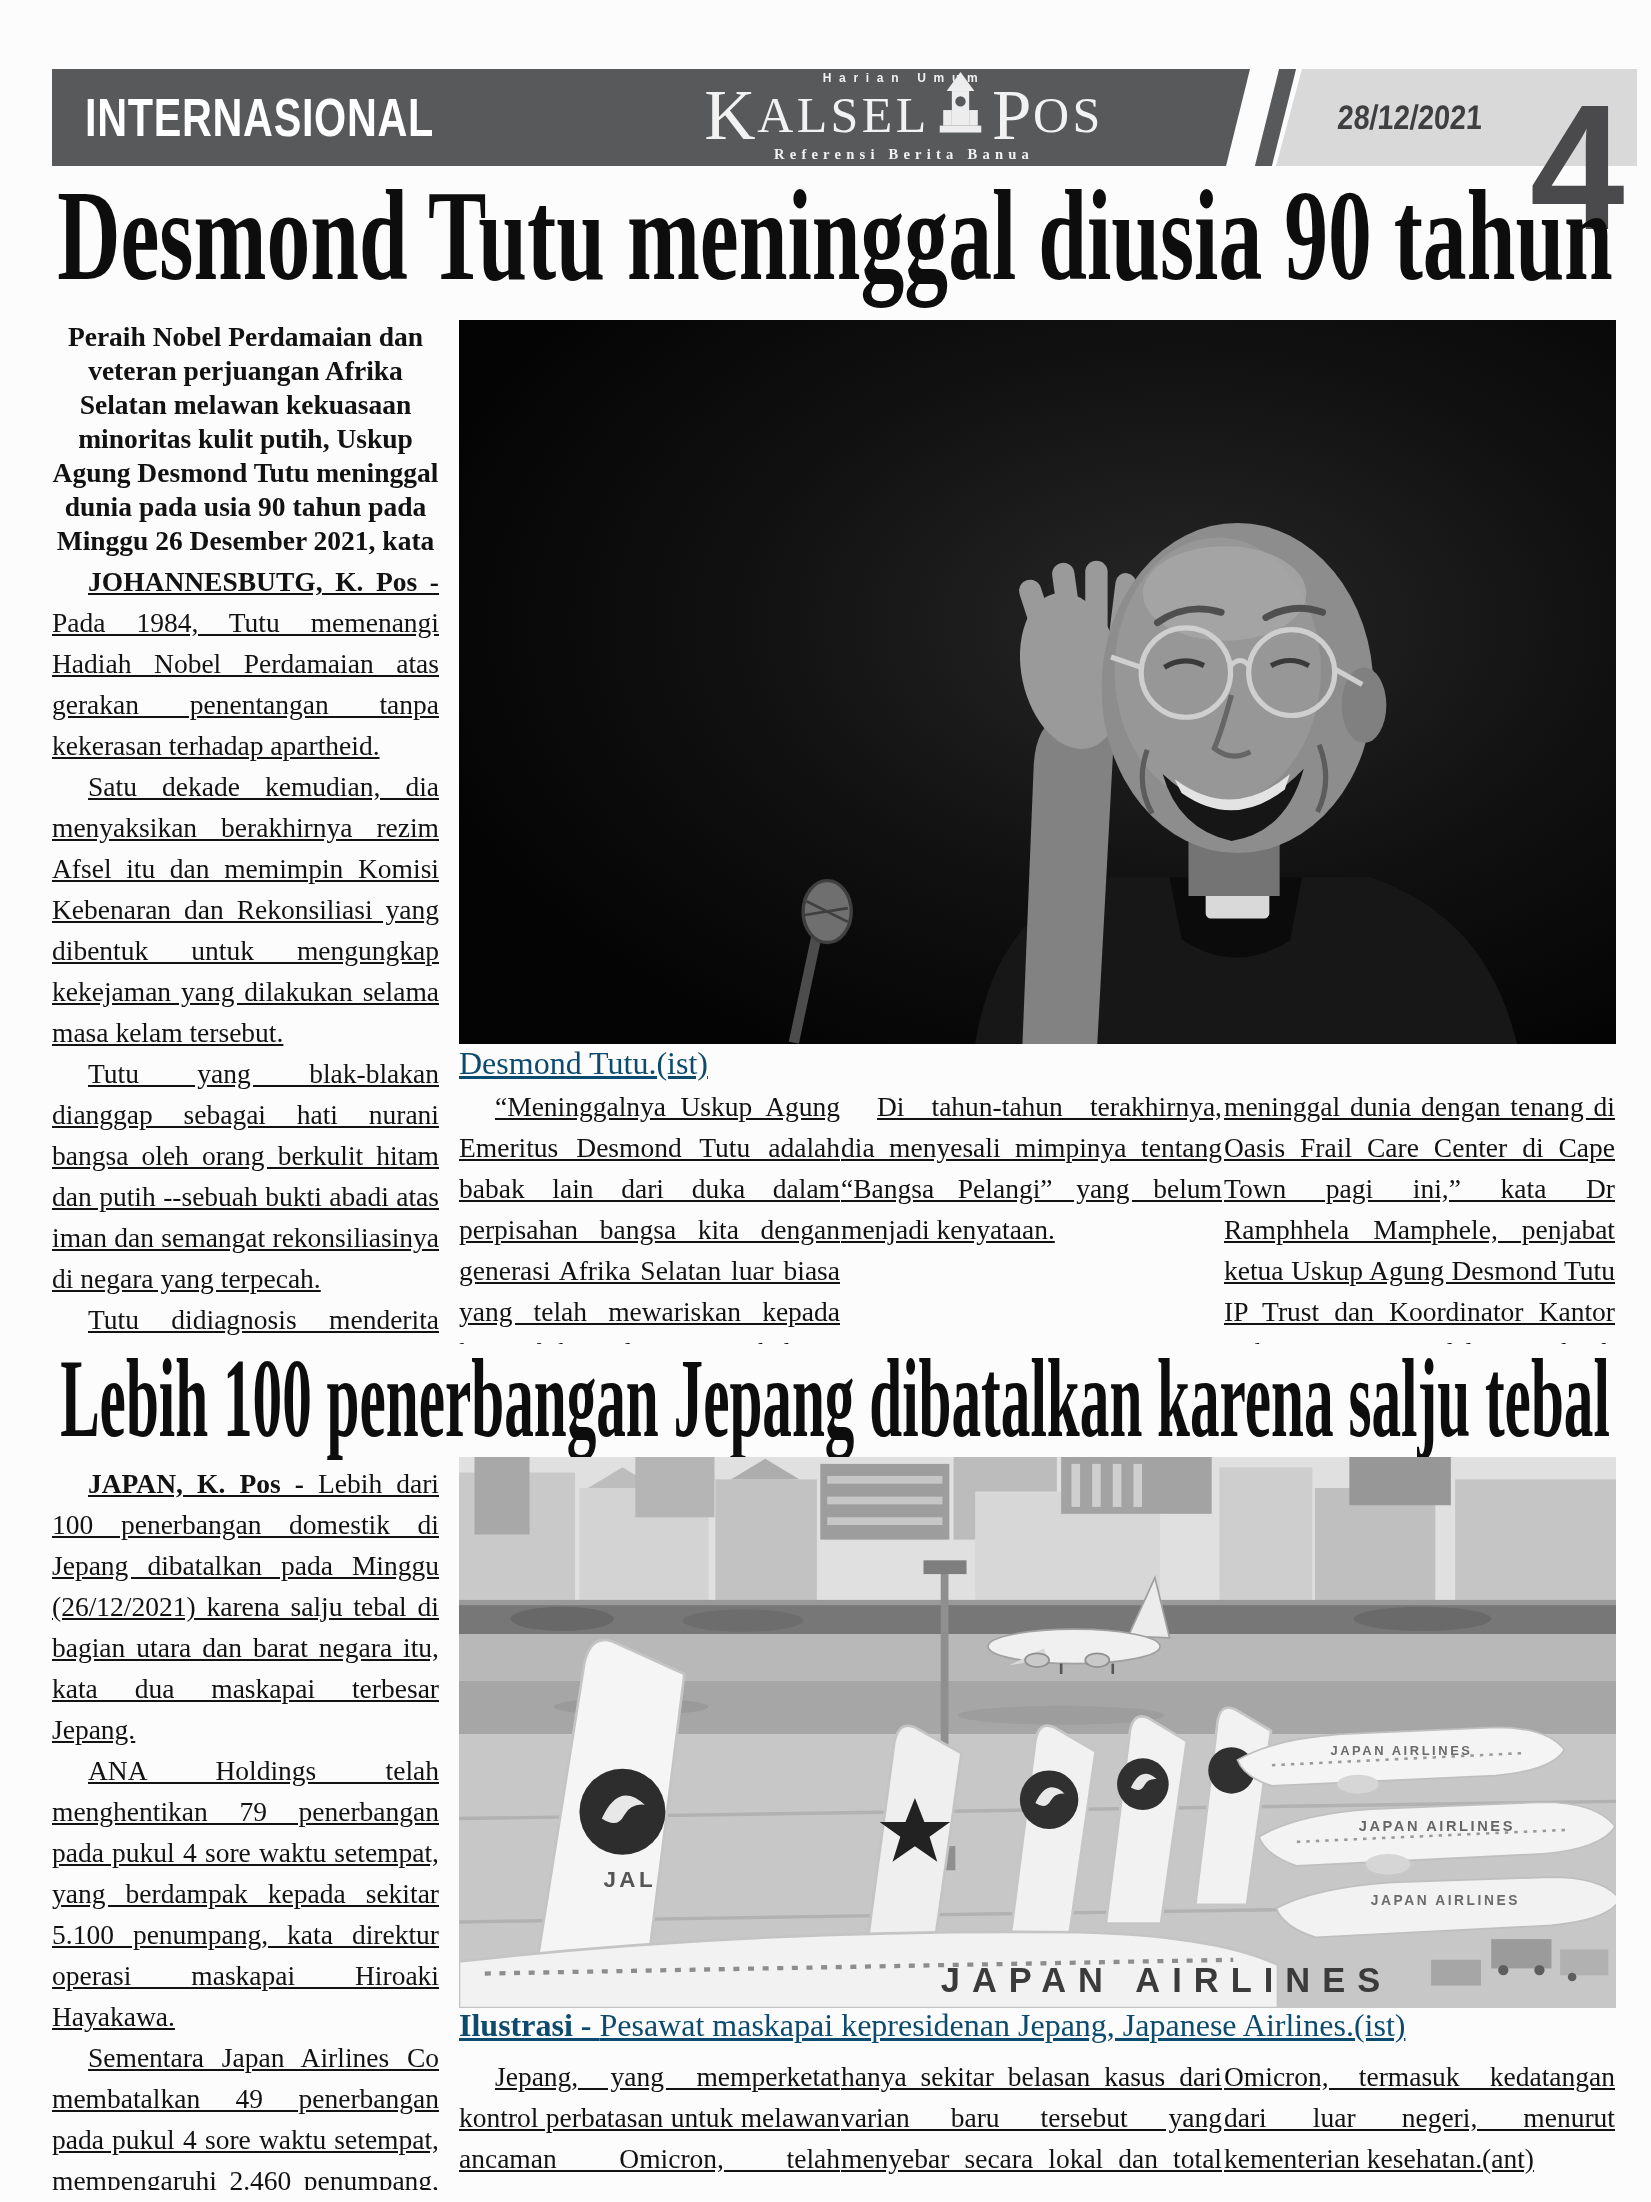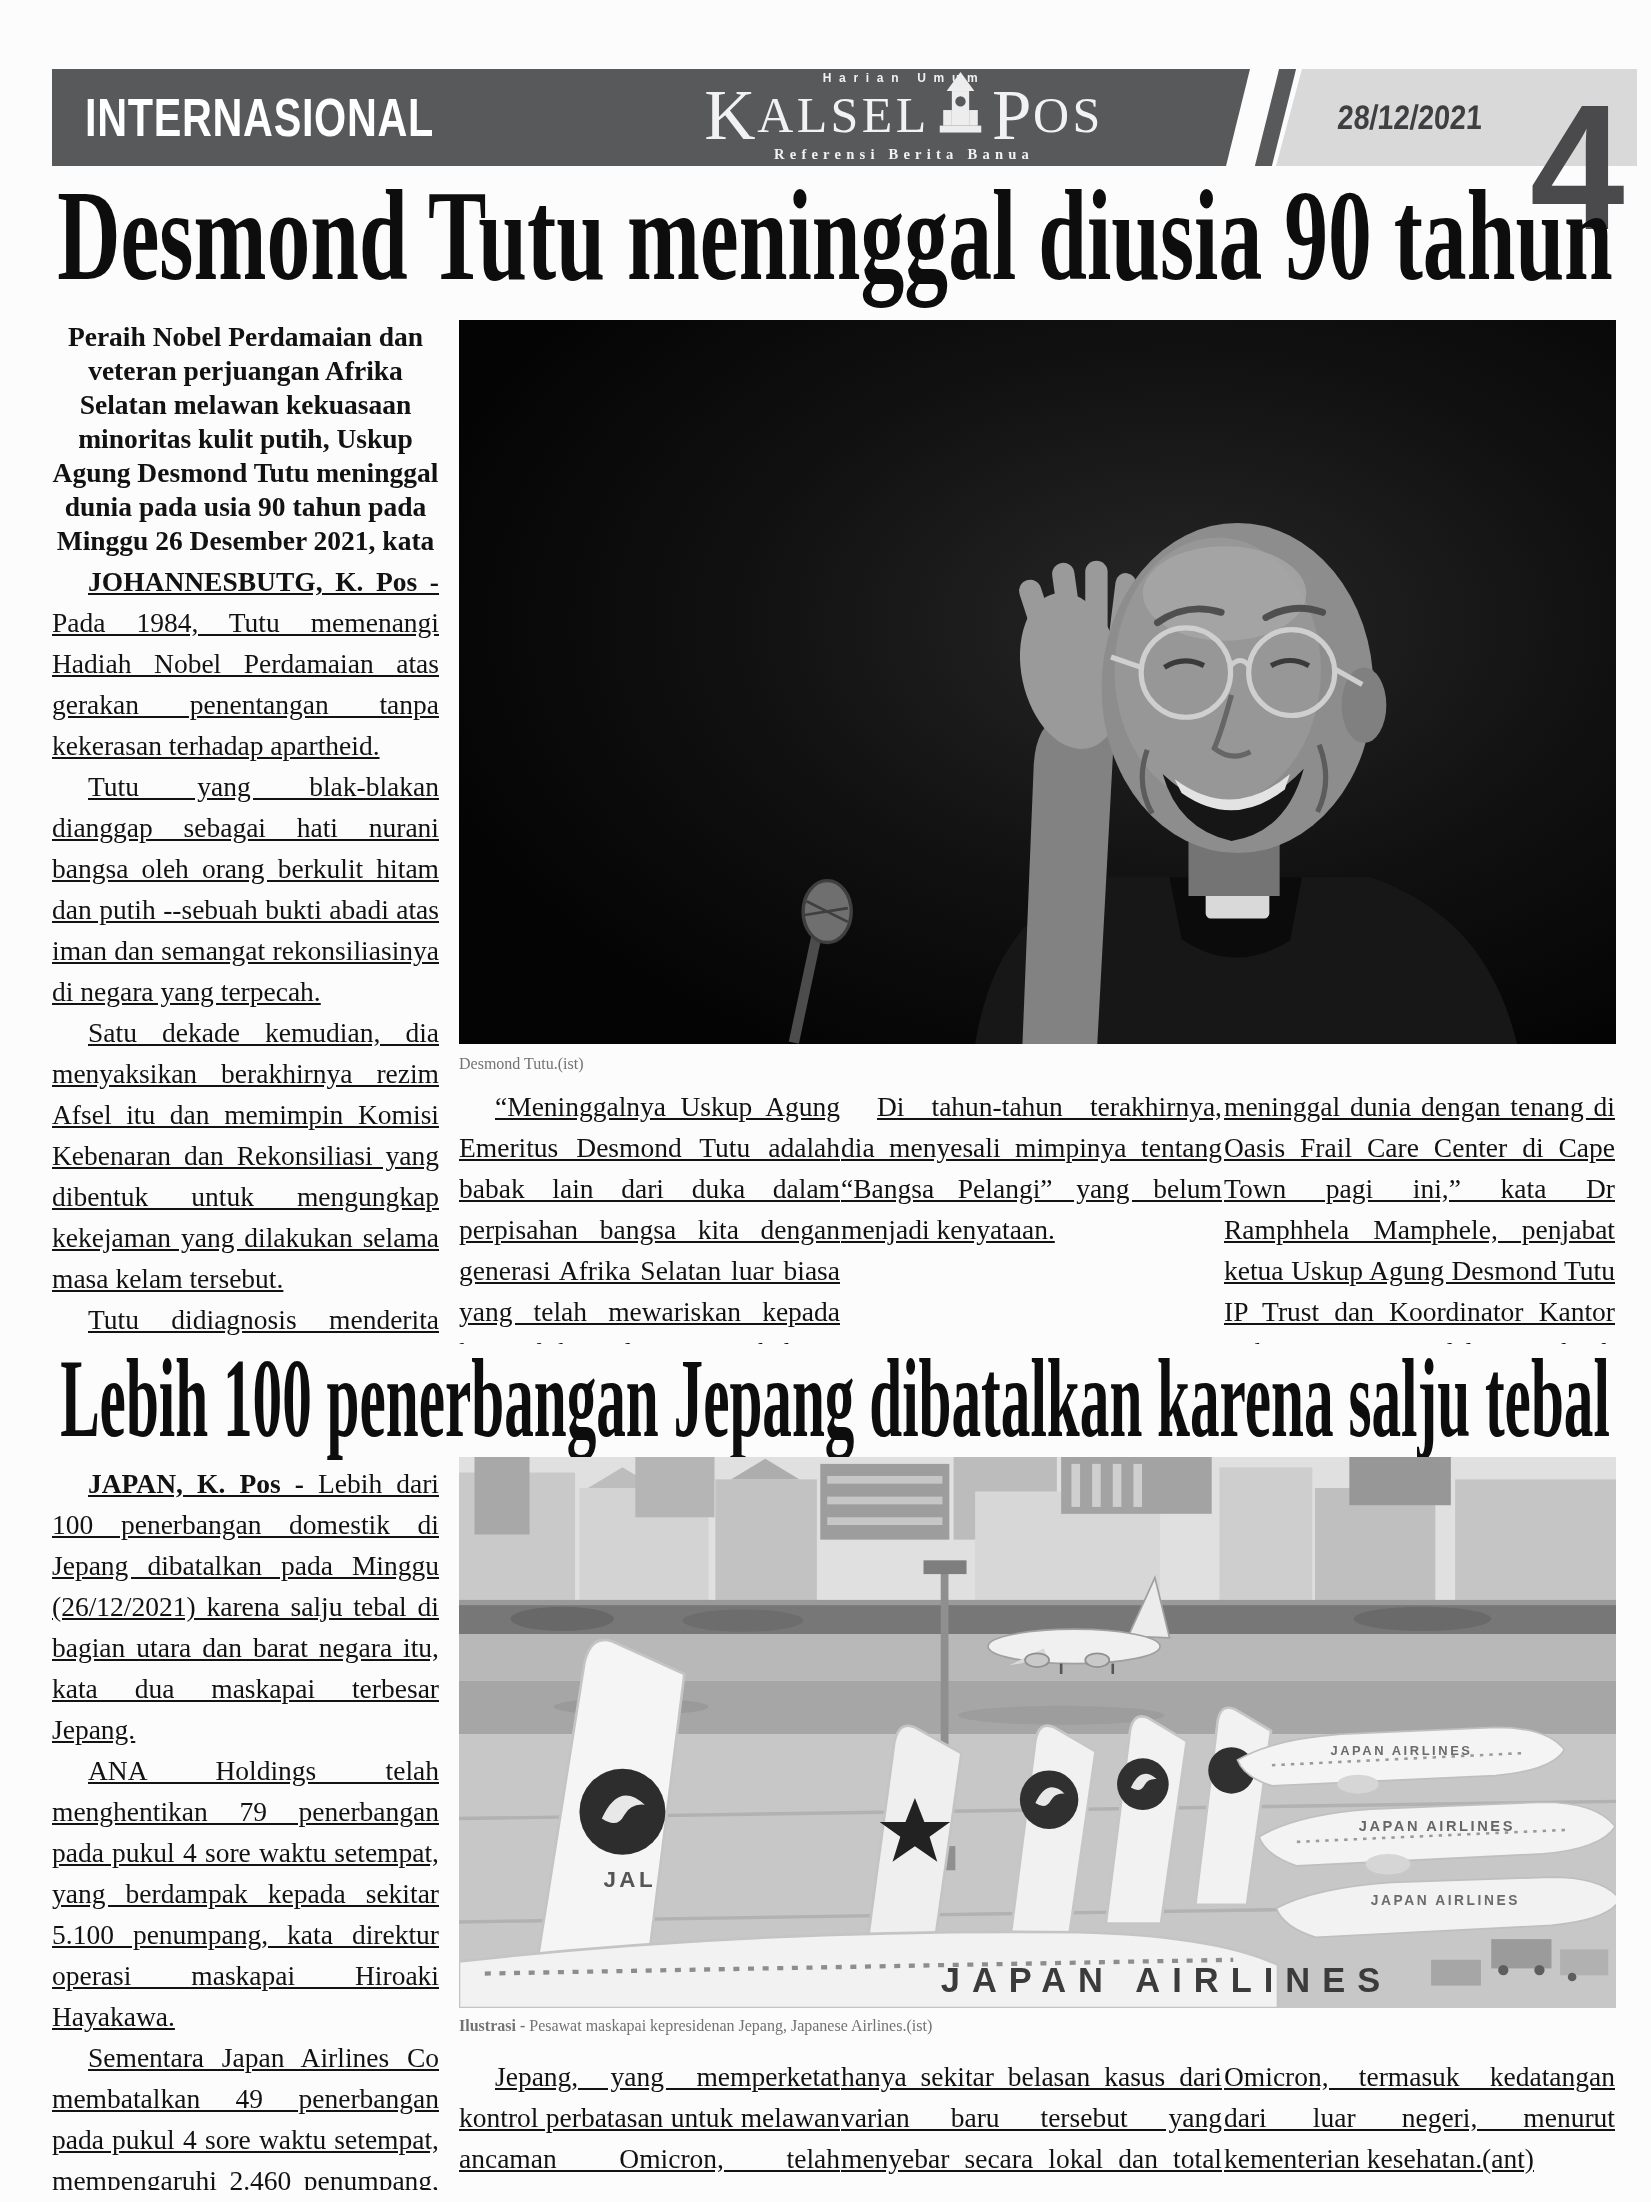--- a/index.html
+++ b/index.html
@@ -37,21 +37,21 @@
   
   .headline-text{font-family:"Liberation Serif",serif;font-weight:bold;fill:#0d0d0d;}
 
   
   .lead{left:52px;top:320px;width:387px;height:239px;overflow:hidden;font-weight:bold;
         font-size:27.5px;line-height:34px;text-align:center;}
   .bodycol{overflow:hidden;text-decoration:underline;}
   .bodycol p{margin:0;font-size:27.5px;line-height:41px;text-align:justify;text-indent:36px;}
   .bodycol p.noindent{text-indent:0;}
   .bodycol b{font-weight:bold;}
-  .caption{font-size:16px;line-height:27.5px;color:#737373;}
+  .caption{font-size:32px;line-height:27.5px;color:#0c4a6e;text-decoration:underline;}
   .caption b{font-weight:bold;}
 
   .photo-frame{overflow:hidden;background:#000;}
   .photo-frame svg{display:block;}
   .photo2-frame{overflow:hidden;background:#d8d8d8;}
 </style>
 </head>
 <body>
 
 <div class="page">
@@ -89,22 +89,22 @@
   </div>
 
   <svg class="abs" style="left:52px;top:172px;" width="1566" height="142" viewBox="0 0 1820 165">
     <text x="6" y="124" class="headline-text" style="font-size:150px" textLength="1808" lengthAdjust="spacingAndGlyphs">Desmond Tutu meninggal diusia 90 tahun</text>
   </svg>
 
   <div class="abs lead">Peraih Nobel Perdamaian dan veteran perjuangan Afrika Selatan melawan kekuasaan minoritas kulit putih, Uskup Agung Desmond Tutu meninggal dunia pada usia 90 tahun pada Minggu 26 Desember 2021, kata kantor kepresidenan.</div>
 
   <div class="abs bodycol" style="left:52px;top:561px;width:387px;height:783px;">
     <p><b>JOHANNESBUTG, K. Pos - </b><span>Pada 1984, Tutu memenangi Hadiah Nobel Perdamaian atas gerakan penentangan tanpa kekerasan terhadap apartheid.</span></p>
+    <p>Satu dekade kemudian, dia menyaksikan berakhirnya rezim Afsel itu dan memimpin Komisi Kebenaran dan Rekonsiliasi yang dibentuk untuk mengungkap kekejaman yang dilakukan selama masa kelam tersebut.</p>
     <p>Tutu yang blak-blakan dianggap sebagai hati nurani bangsa oleh orang berkulit hitam dan putih --sebuah bukti abadi atas iman dan semangat rekonsiliasinya di negara yang terpecah.</p>
-    <p>Satu dekade kemudian, dia menyaksikan berakhirnya rezim Afsel itu dan memimpin Komisi Kebenaran dan Rekonsiliasi yang dibentuk untuk mengungkap kekejaman yang dilakukan selama masa kelam tersebut.</p>
     <p>Tutu didiagnosis menderita kanker prostat pada akhir 1990-an dan dalam beberapa tahun terakhir dia beberapa kali dirawat di rumah sakit untuk mengobati infeksi terkait pengobatan kankernya.</p>
   </div>
 
   <div class="abs photo-frame" style="left:459px;top:320px;width:1157px;height:724px;">
     <svg width="1157" height="724" viewBox="0 0 1345 842" preserveAspectRatio="none">
       <defs>
         <radialGradient id="g1" cx="62%" cy="42%" r="68%">
           <stop offset="0%" stop-color="#272727"></stop>
           <stop offset="55%" stop-color="#111111"></stop>
           <stop offset="100%" stop-color="#040404"></stop>

